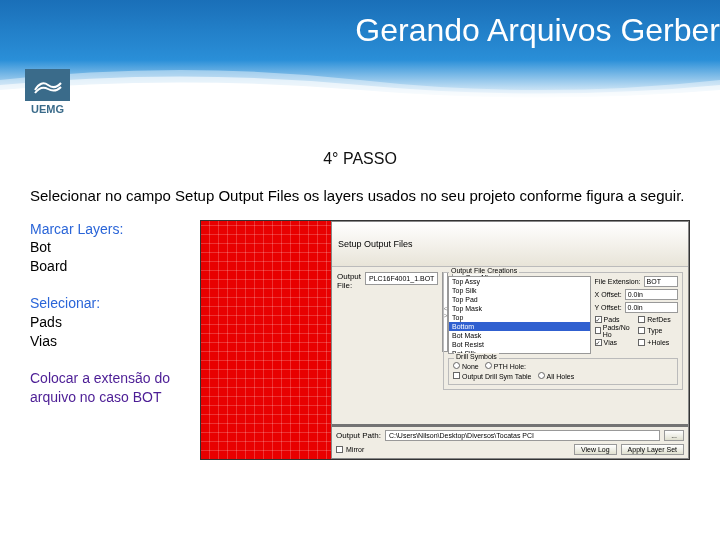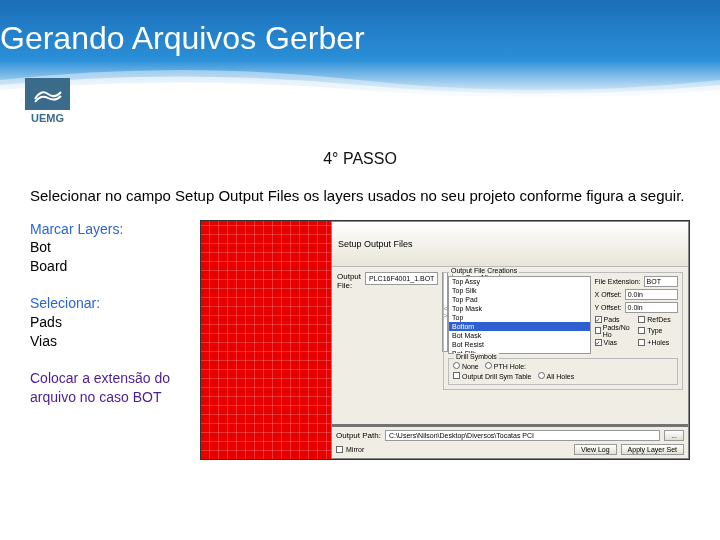--- a/index.html
+++ b/index.html
@@ -7,39 +7,39 @@
       width: 720px;
       height: 540px;
       font-family: Arial, sans-serif;
       background: #fff;
       position: relative;
       overflow: hidden;
     }
     .header {
       height: 100px;
       background: linear-gradient(to bottom, #1a6fb8 0%, #2a8fd8 60%, #fff 100%);
-      padding-top: 20px;
-      text-align: left;
+      padding-top: 12px;
+      text-align: right;
       color: #fff;
       position: relative;
     }
     .header svg.waves {
       position: absolute;
       bottom: 0;
       left: 0;
       width: 100%;
       height: 40px;
     }
     .title {
       font-size: 32px;
       font-weight: normal;
     }
     .logo {
       position: absolute;
-      top: 78px;
+      top: 69px;
       left: 25px;
       text-align: center;
     }
     .logo-box {
       width: 45px;
       height: 32px;
       background: #3a6b8a;
       display: flex;
       align-items: center;
       justify-content: center;

